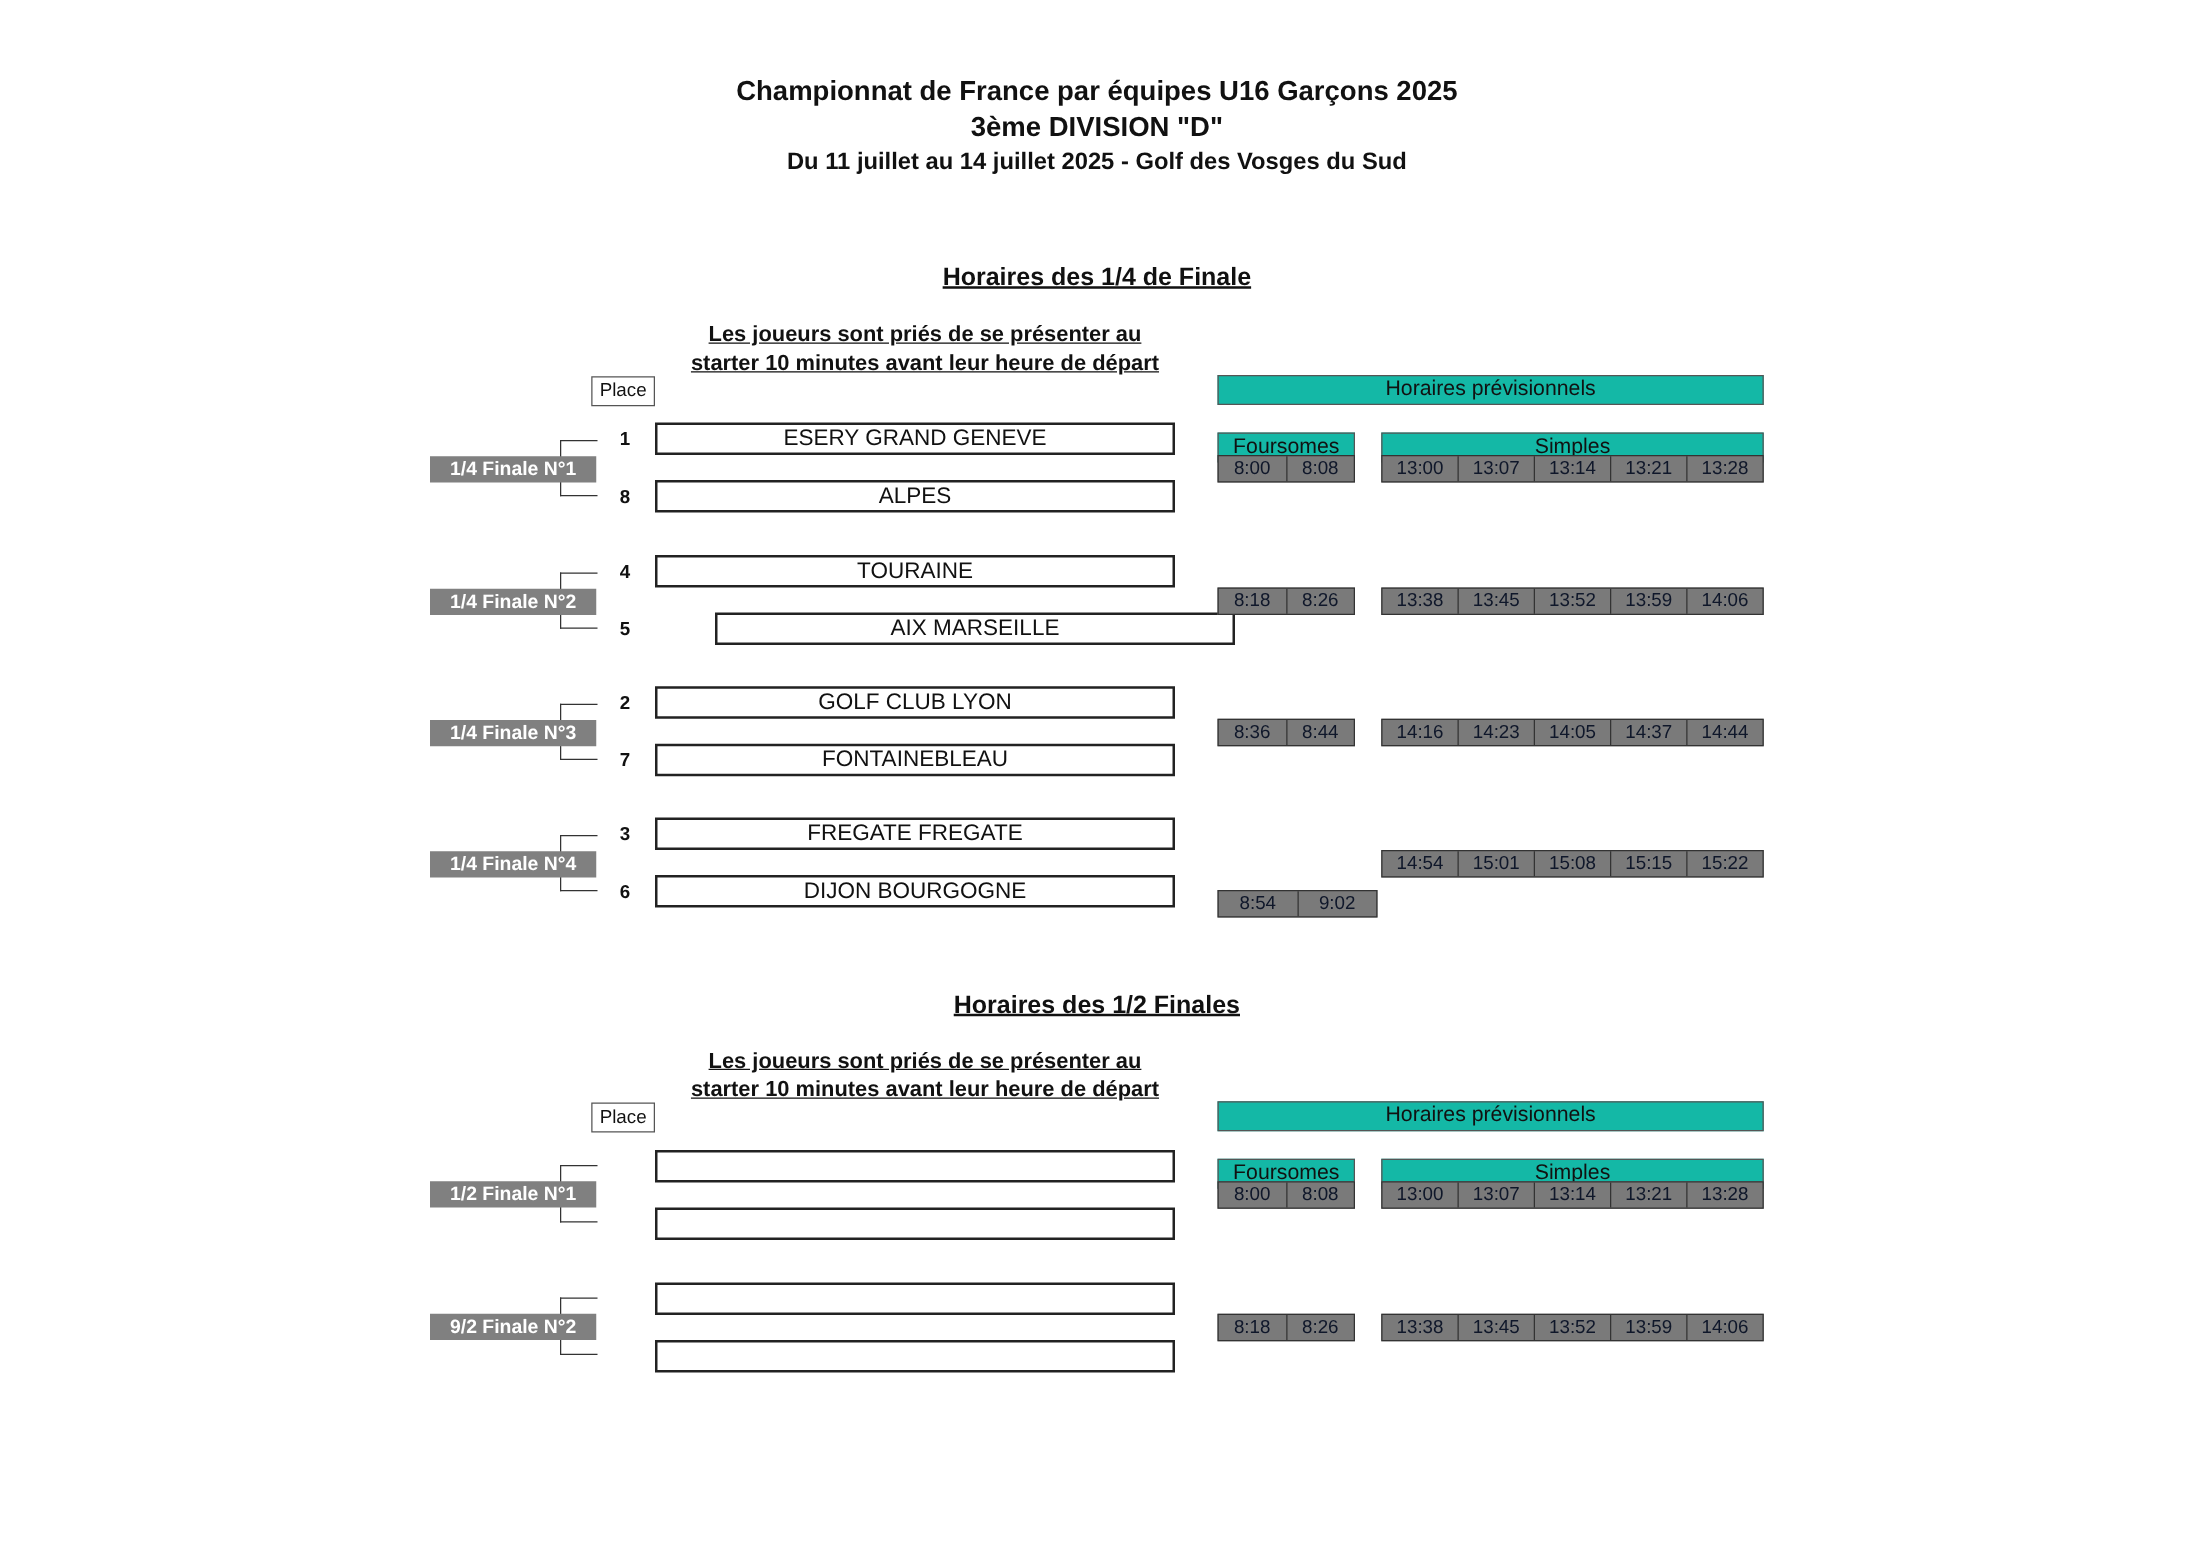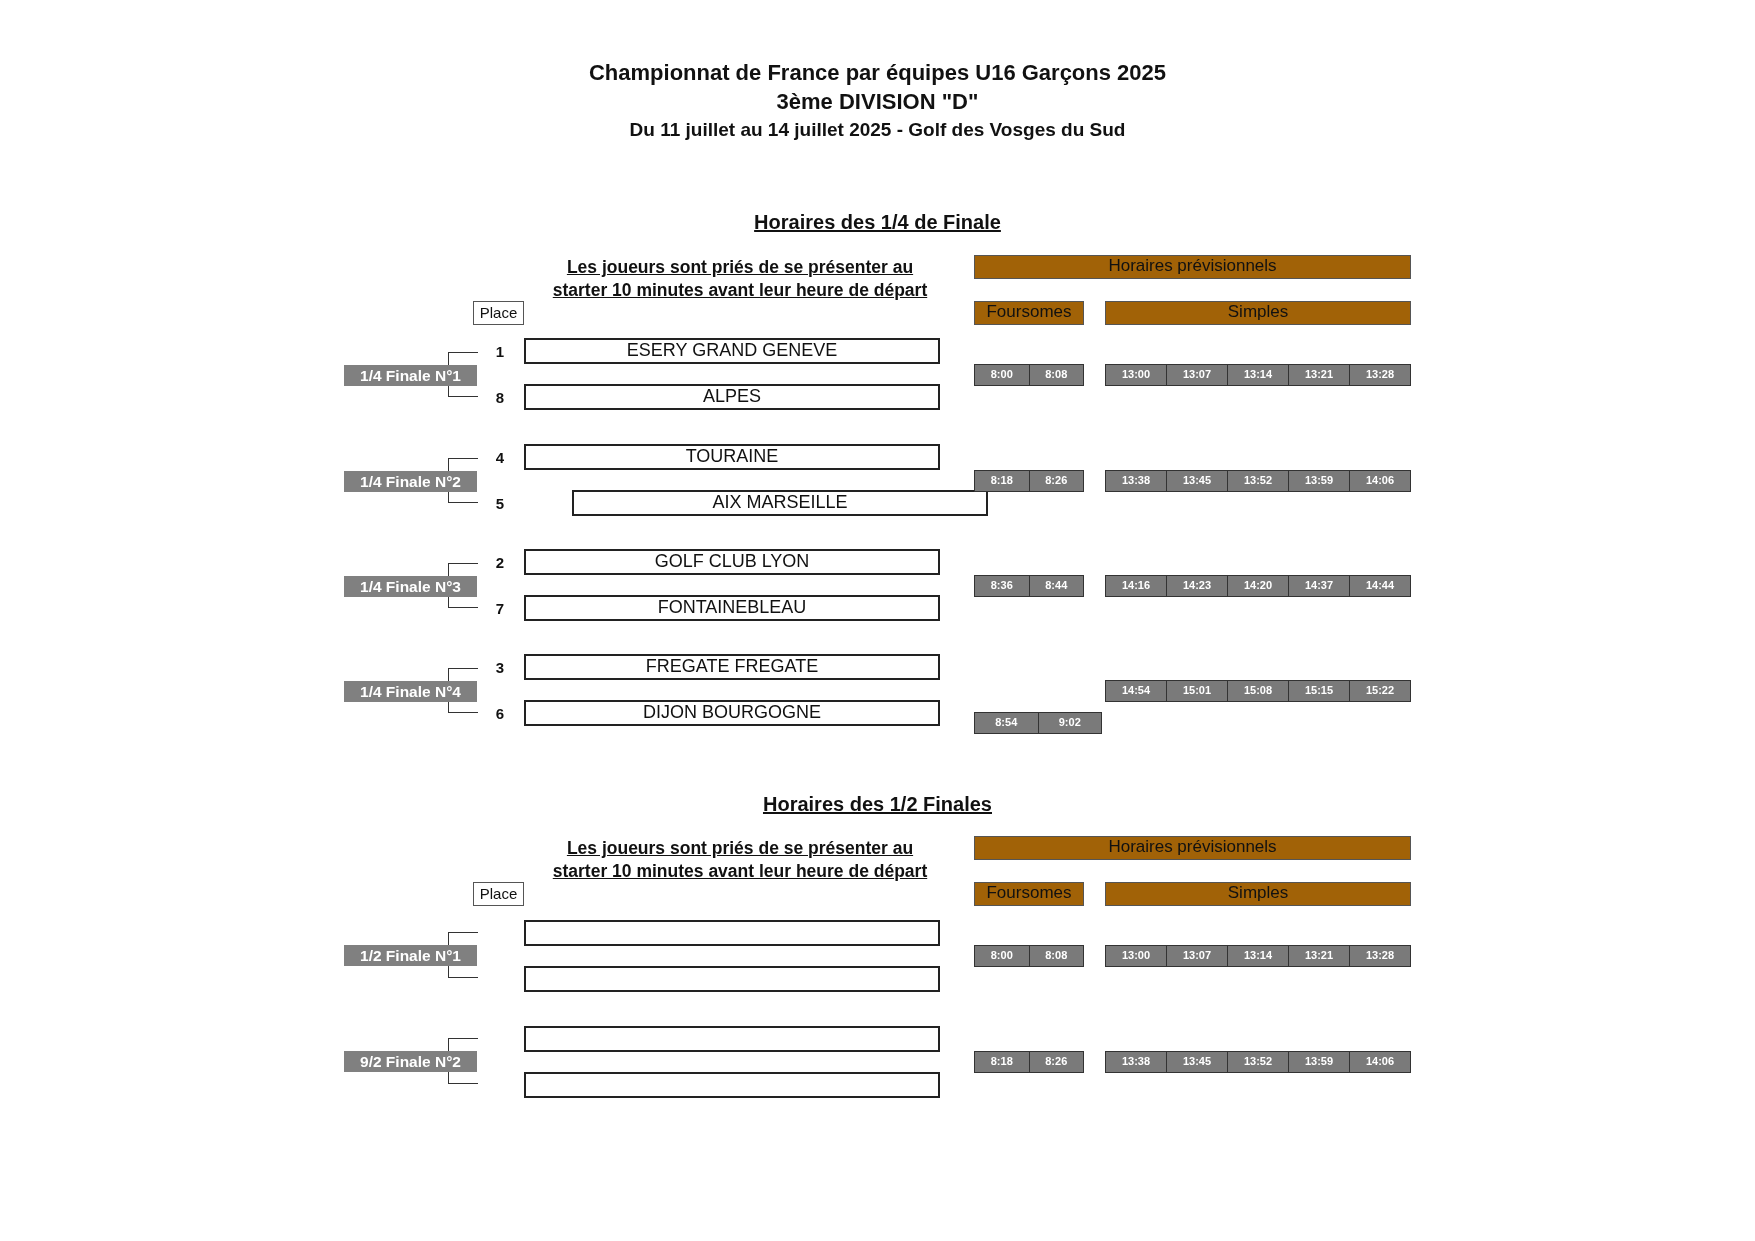--- a/index.html
+++ b/index.html
@@ -6,34 +6,34 @@
   body { width: 1755px; height: 1241px; position: relative; overflow: hidden;
          font-family: "Liberation Sans", sans-serif; color: #111; }
   .title-block { position: absolute; left: 0; width: 1755px; text-align: center; font-weight: bold; }
   .t1 { top: 60px; font-size: 22px; text-align: center; }
   .t2 { top: 89px; font-size: 22px; }
   .t3 { top: 119px; font-size: 19px; }
   .sec-title { position: absolute; left: 0; width: 1755px; text-align: center; font-weight: bold;
                font-size: 20px; text-decoration: underline; }
   .notice { position: absolute; left: 520px; width: 440px; text-align: center; font-weight: bold;
             font-size: 17.5px; line-height: 23px; text-decoration: underline; }
-  .hdr-box { position: absolute; border: 1.5px solid #555; box-sizing: border-box; background: #a16207;
-             text-align: center; font-size: 17px; line-height: 20px; }
+  .hdr-box { position: absolute; border: 1.5px solid #555; box-sizing: border-box; background: #14b8a6;
+             text-align: center; font-size: 17px; line-height: 20px; margin-top: 45px; }
   .place-box { position: absolute; left: 473px; width: 51px; height: 24px; border: 1.5px solid #555;
                box-sizing: border-box; font-size: 15px; line-height: 21px; text-align: center; }
   .team-box { position: absolute; left: 524px; width: 416px; height: 26px; border: 2.5px solid #222;
               box-sizing: border-box; font-size: 18px; line-height: 21px; text-align: center; background:#fff; }
   .seed { position: absolute; left: 490px; width: 20px; text-align: center; font-weight: bold; font-size: 15px; }
   .match-label { position: absolute; left: 344px; width: 133px; height: 21px; background: #808080;
                  color: #fff; font-weight: bold; font-size: 15.5px; line-height: 21px; text-align: center; }
   .bracket { position: absolute; left: 448px; width: 30px; border-top: 1.5px solid #333;
              border-bottom: 1.5px solid #333; border-left: 1.5px solid #333; box-sizing: border-box; }
   .times { position: absolute; display: flex; height: 22px; border: 1.5px solid #333;
            box-sizing: border-box; background: #7a7a7a; }
-  .time-cell { flex: 1; color: #ffffff; font-weight: bold; font-size: 11px; line-height: 19px;
+  .time-cell { flex: 1; color: #0f172a; font-weight: normal; font-size: 15px; line-height: 19px;
                text-align: center; border-right: 1.5px solid #333; }
   .time-cell:last-child { border-right: none; }
 </style>
 </head>
 <body>
 
 <div class="title-block t1">Championnat de France par équipes U16 Garçons 2025</div>
 <div class="title-block t2">3ème DIVISION "D"</div>
 <div class="title-block t3">Du  11 juillet au 14 juillet 2025 - Golf des Vosges du Sud</div>
 
@@ -95,21 +95,21 @@
     <div class="team-box" style="top:549px;">GOLF CLUB LYON</div>
     <div class="seed" style="top:600px;">7</div>
     <div class="team-box" style="top:595px;">FONTAINEBLEAU</div>
     <div class="times" style="left:974px; top:575px; width:110px;">
       <div class="time-cell">8:36</div>
       <div class="time-cell">8:44</div>
     </div>
     <div class="times" style="left:1105px; top:575px; width:306px;">
       <div class="time-cell">14:16</div>
       <div class="time-cell">14:23</div>
-      <div class="time-cell">14:20</div>
+      <div class="time-cell">14:05</div>
       <div class="time-cell">14:37</div>
       <div class="time-cell">14:44</div>
     </div>
   </div>
 
   <div>
     <div class="bracket" style="top:668px; height:45px;"></div>
     <div class="match-label" style="top:681px;">1/4 Finale N°4</div>
     <div class="seed" style="top:659px;">3</div>
     <div class="team-box" style="top:654px;">FREGATE FREGATE</div>

